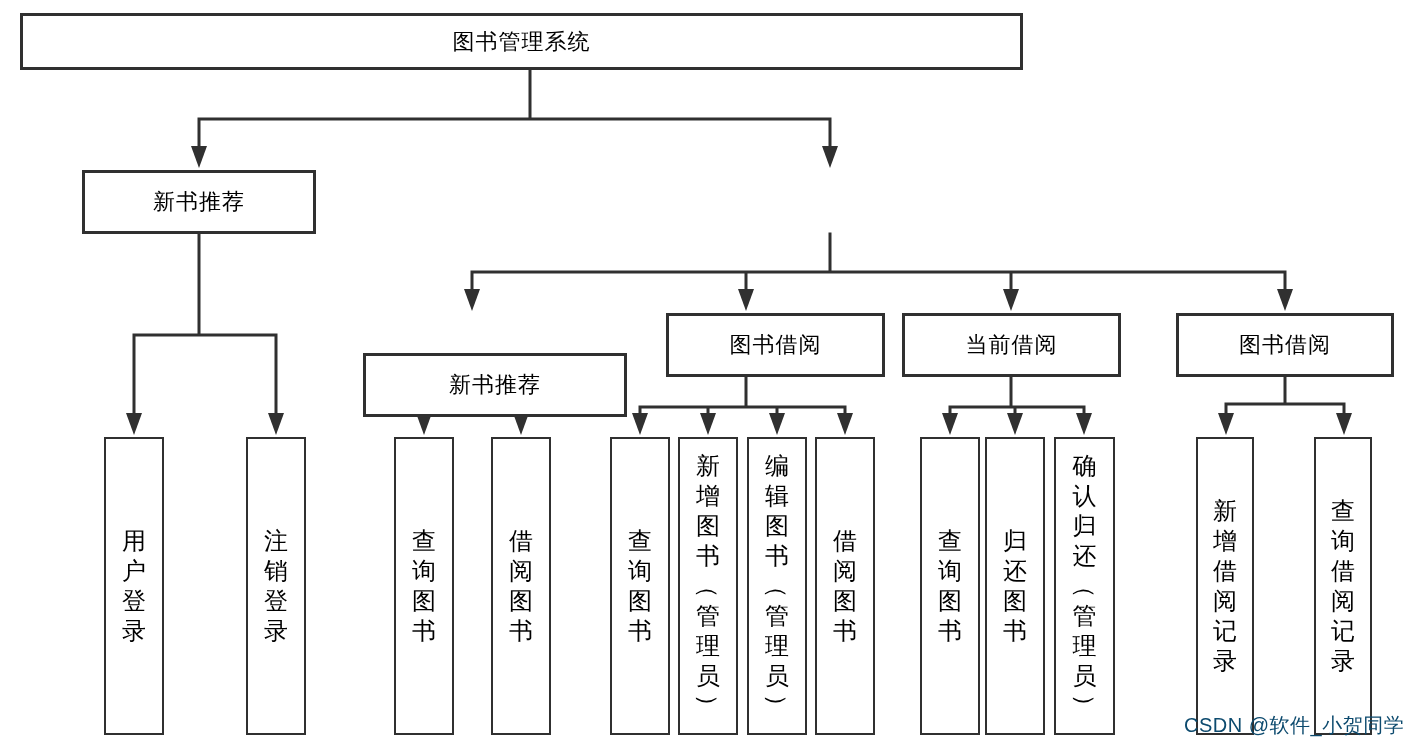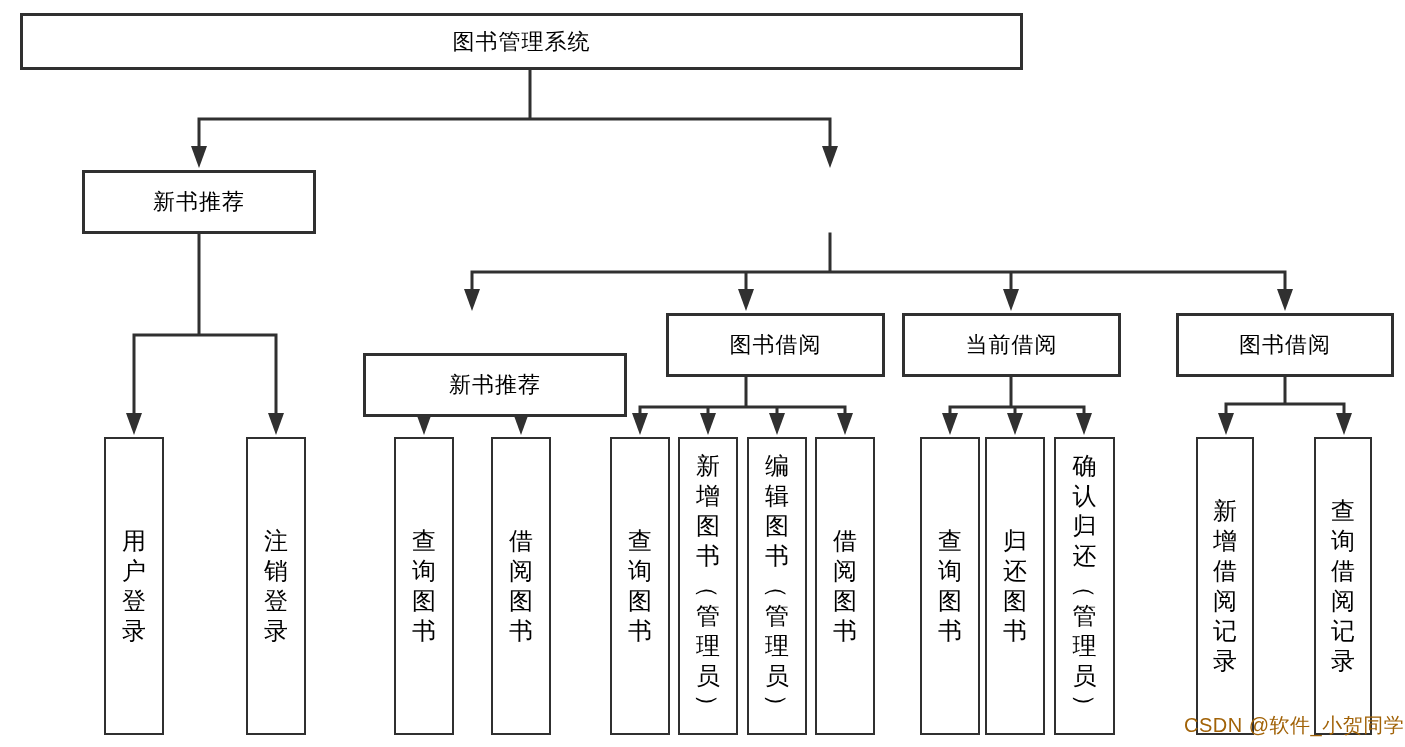--- a/index.html
+++ b/index.html
@@ -47,21 +47,21 @@
     height: 30px;
     line-height: 30px;
     text-align: center;
   }
   .vtext span.rchar { transform: rotate(90deg); }
   .watermark {
     position: absolute;
     left: 1184px;
     top: 712px;
     font-size: 20px;
-    color: #a16207;
+    color: #0c4a6e;
     letter-spacing: 0.5px;
     z-index: 5;
     white-space: nowrap;
   }
 </style>
 </head>
 <body>
 
 <div id="stage">
 

